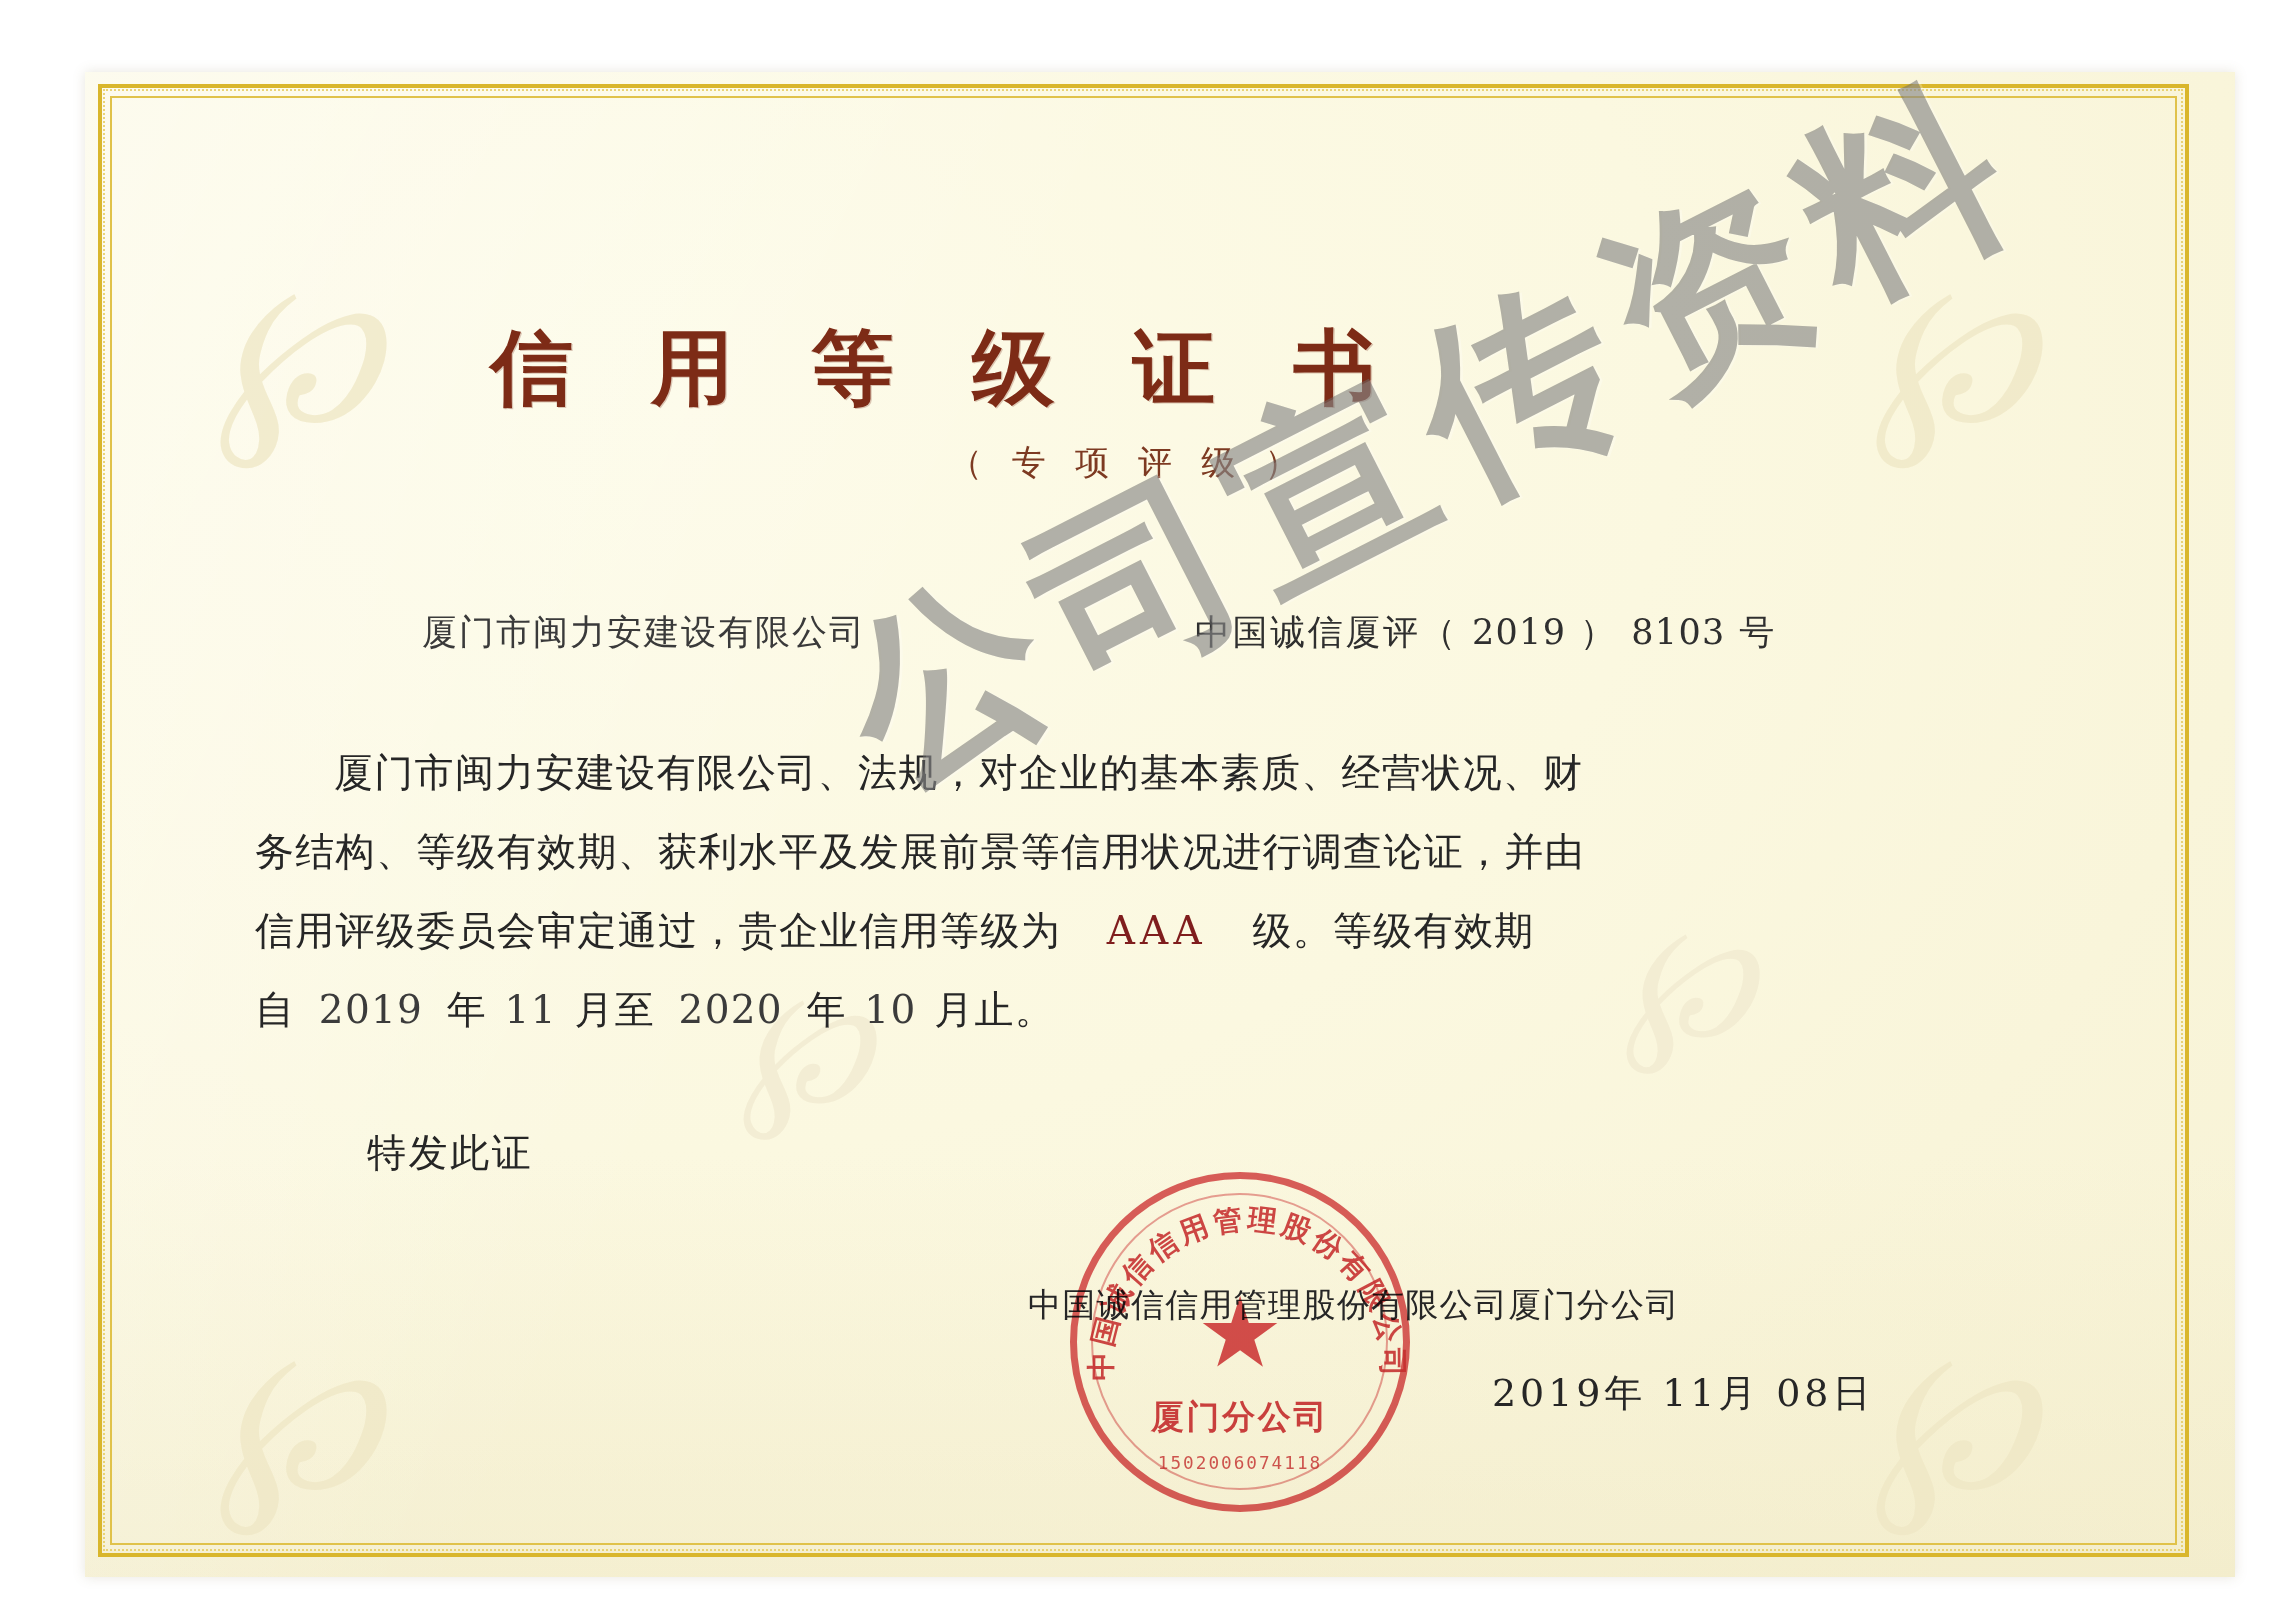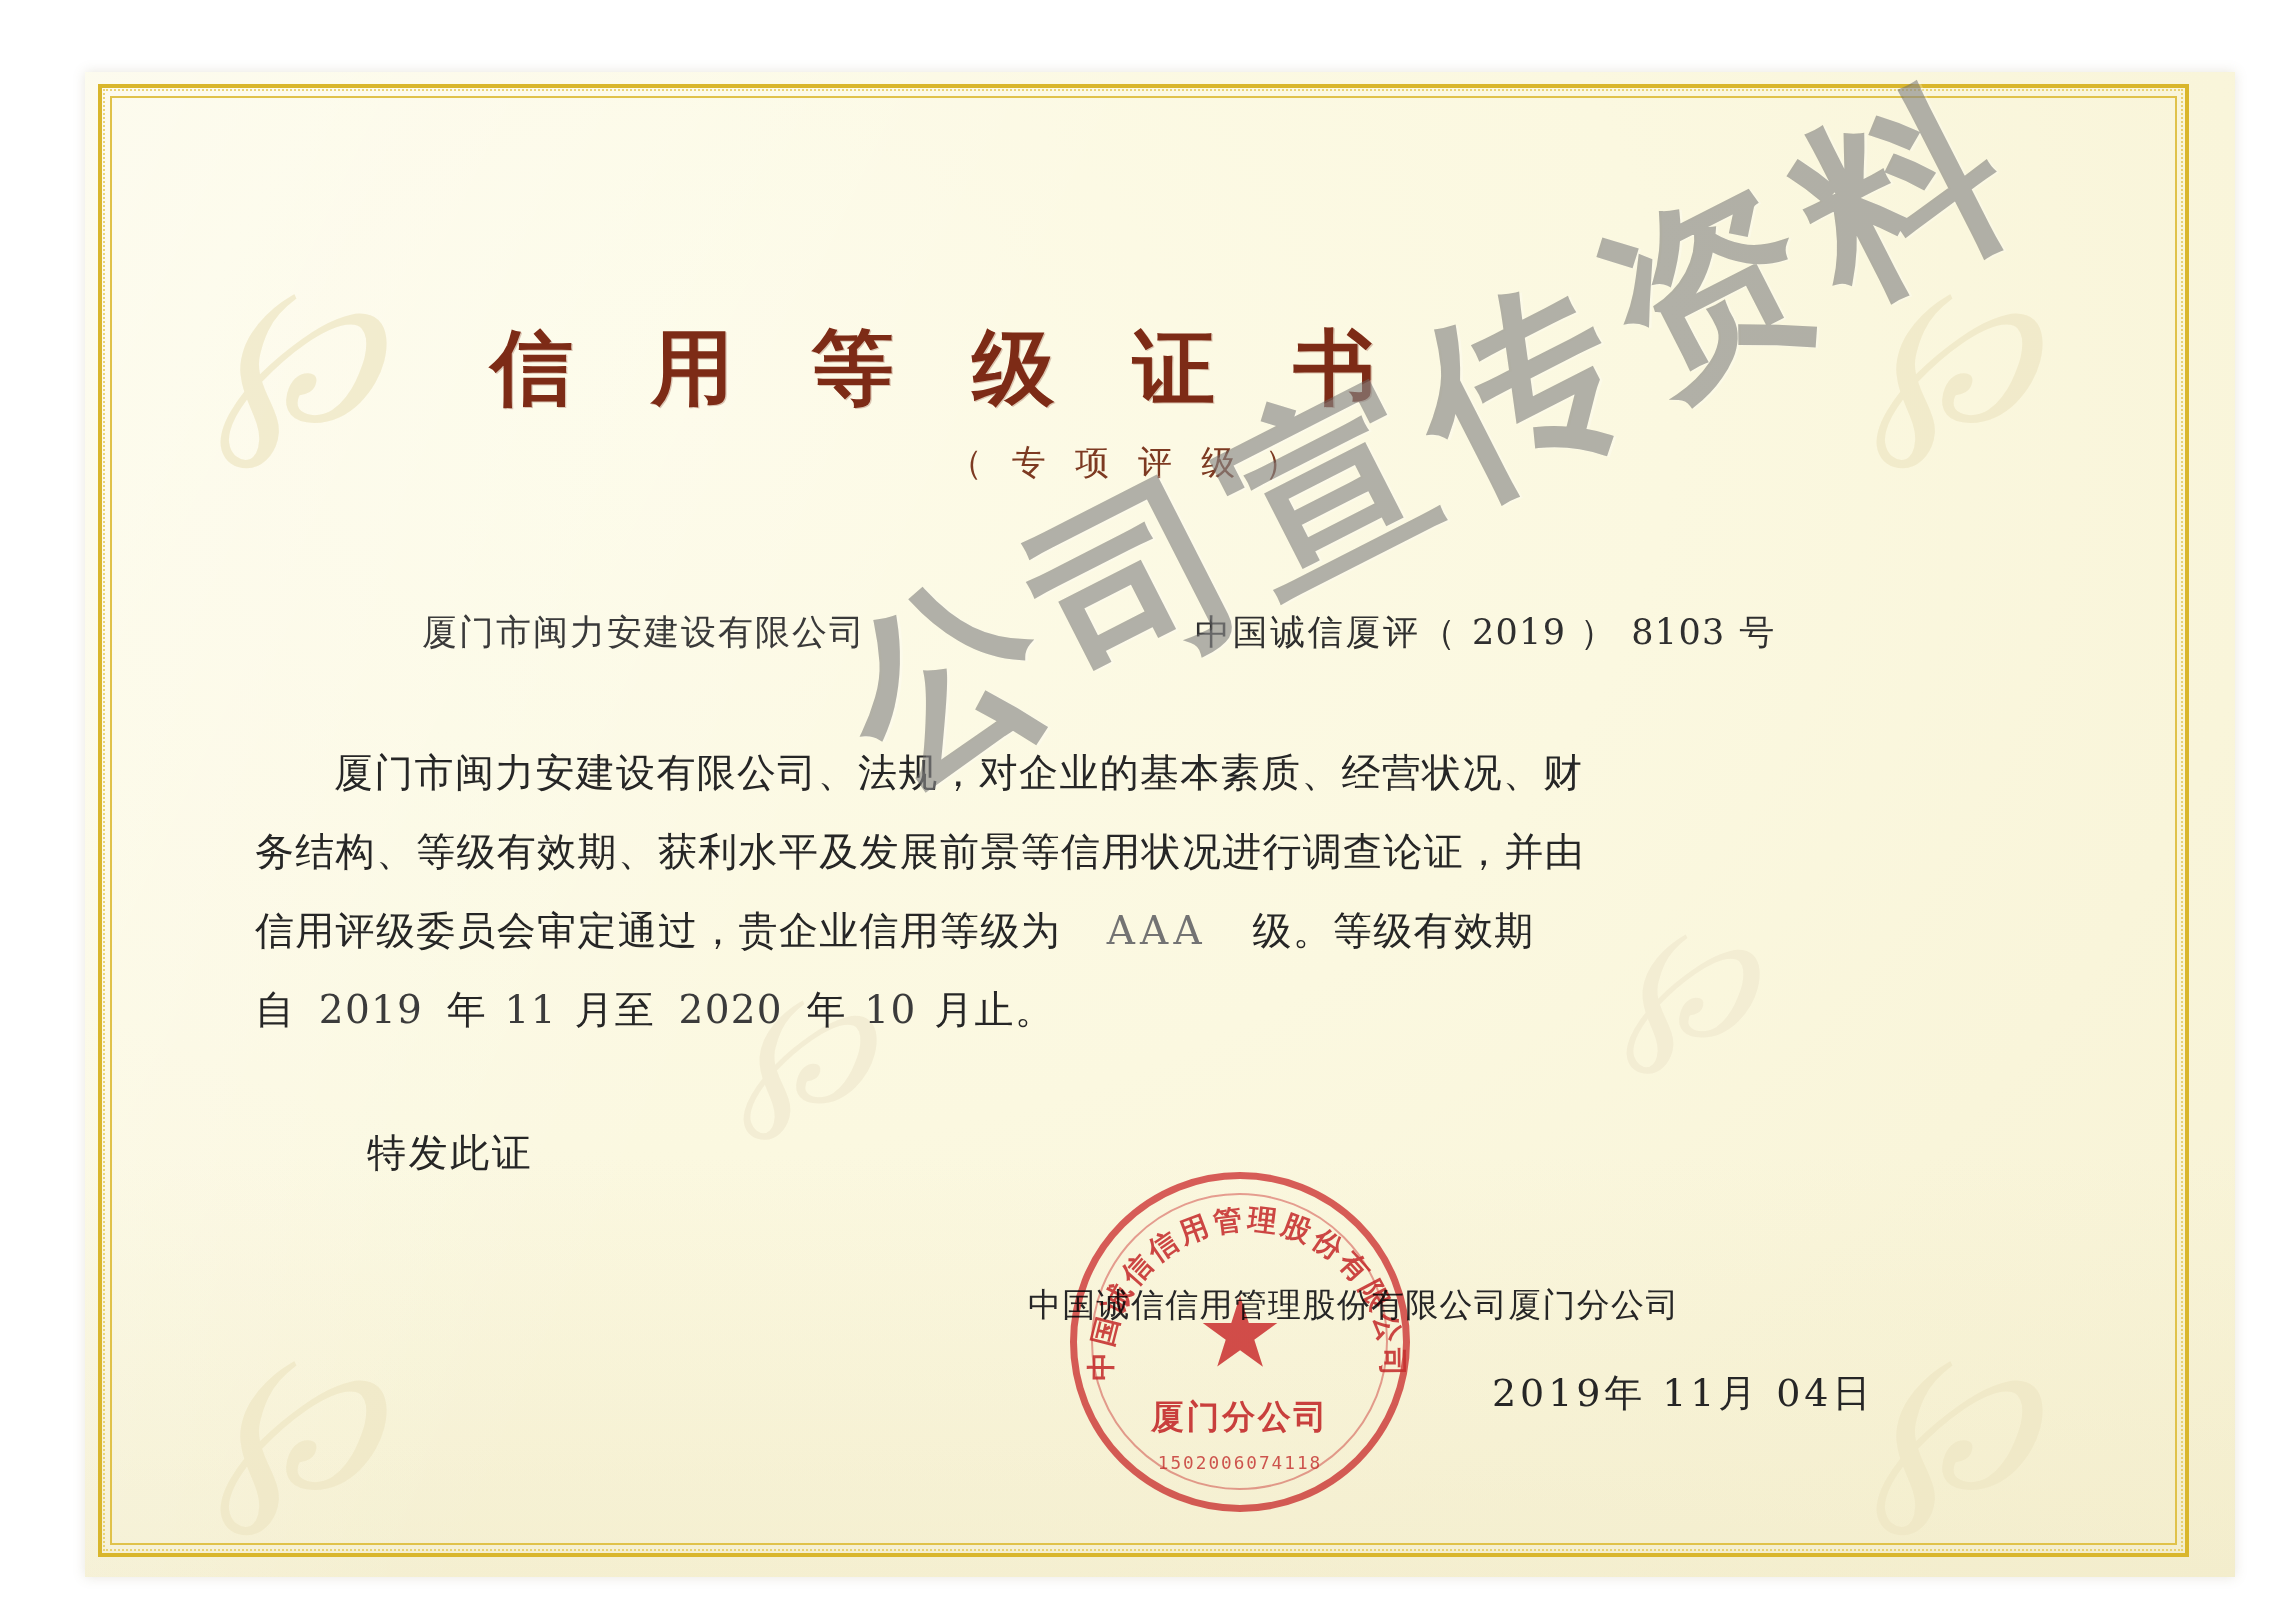--- a/index.html
+++ b/index.html
@@ -155,21 +155,21 @@
     line-height: 79px;
     color: #262626;
     letter-spacing: 1.3px;
   }
   .body-wrap p { margin: 0; }
   .p1 { text-indent: 79px; }
   .inline-grade {
     display: inline-block;
     min-width: 164px;
     text-align: center;
-    color: #737373;
+    color: #7f1d1d;
     letter-spacing: 5.2px;
   }
   .inline-year {
     display: inline-block;
     min-width: 124px;
     text-align: center;
     color: #3b3b3b;
   }
   .inline-month {
     display: inline-block;
@@ -346,21 +346,21 @@
       <span>月止。</span>
     </p>
   </div>
 
   <div class="special-issue">特发此证</div>
 
   <div class="issuer">中国诚信信用管理股份有限公司厦门分公司</div>
   <div class="issue-date">
     <span>2019</span><span>年</span>
     <span>11</span><span>月</span>
-    <span>04</span><span>日</span>
+    <span>08</span><span>日</span>
   </div>
 
   <div class="seal">
     <div class="ring2"></div>
     <svg class="seal-arc" viewBox="0 0 520 520">
       <defs>
         <path id="arcpath" d="M 52,285 A 208,208 0 0 1 468,285"></path>
       </defs>
       <text>
         <textPath href="#arcpath" startOffset="50%" text-anchor="middle" id="seal-arc-label">中国诚信信用管理股份有限公司</textPath>

